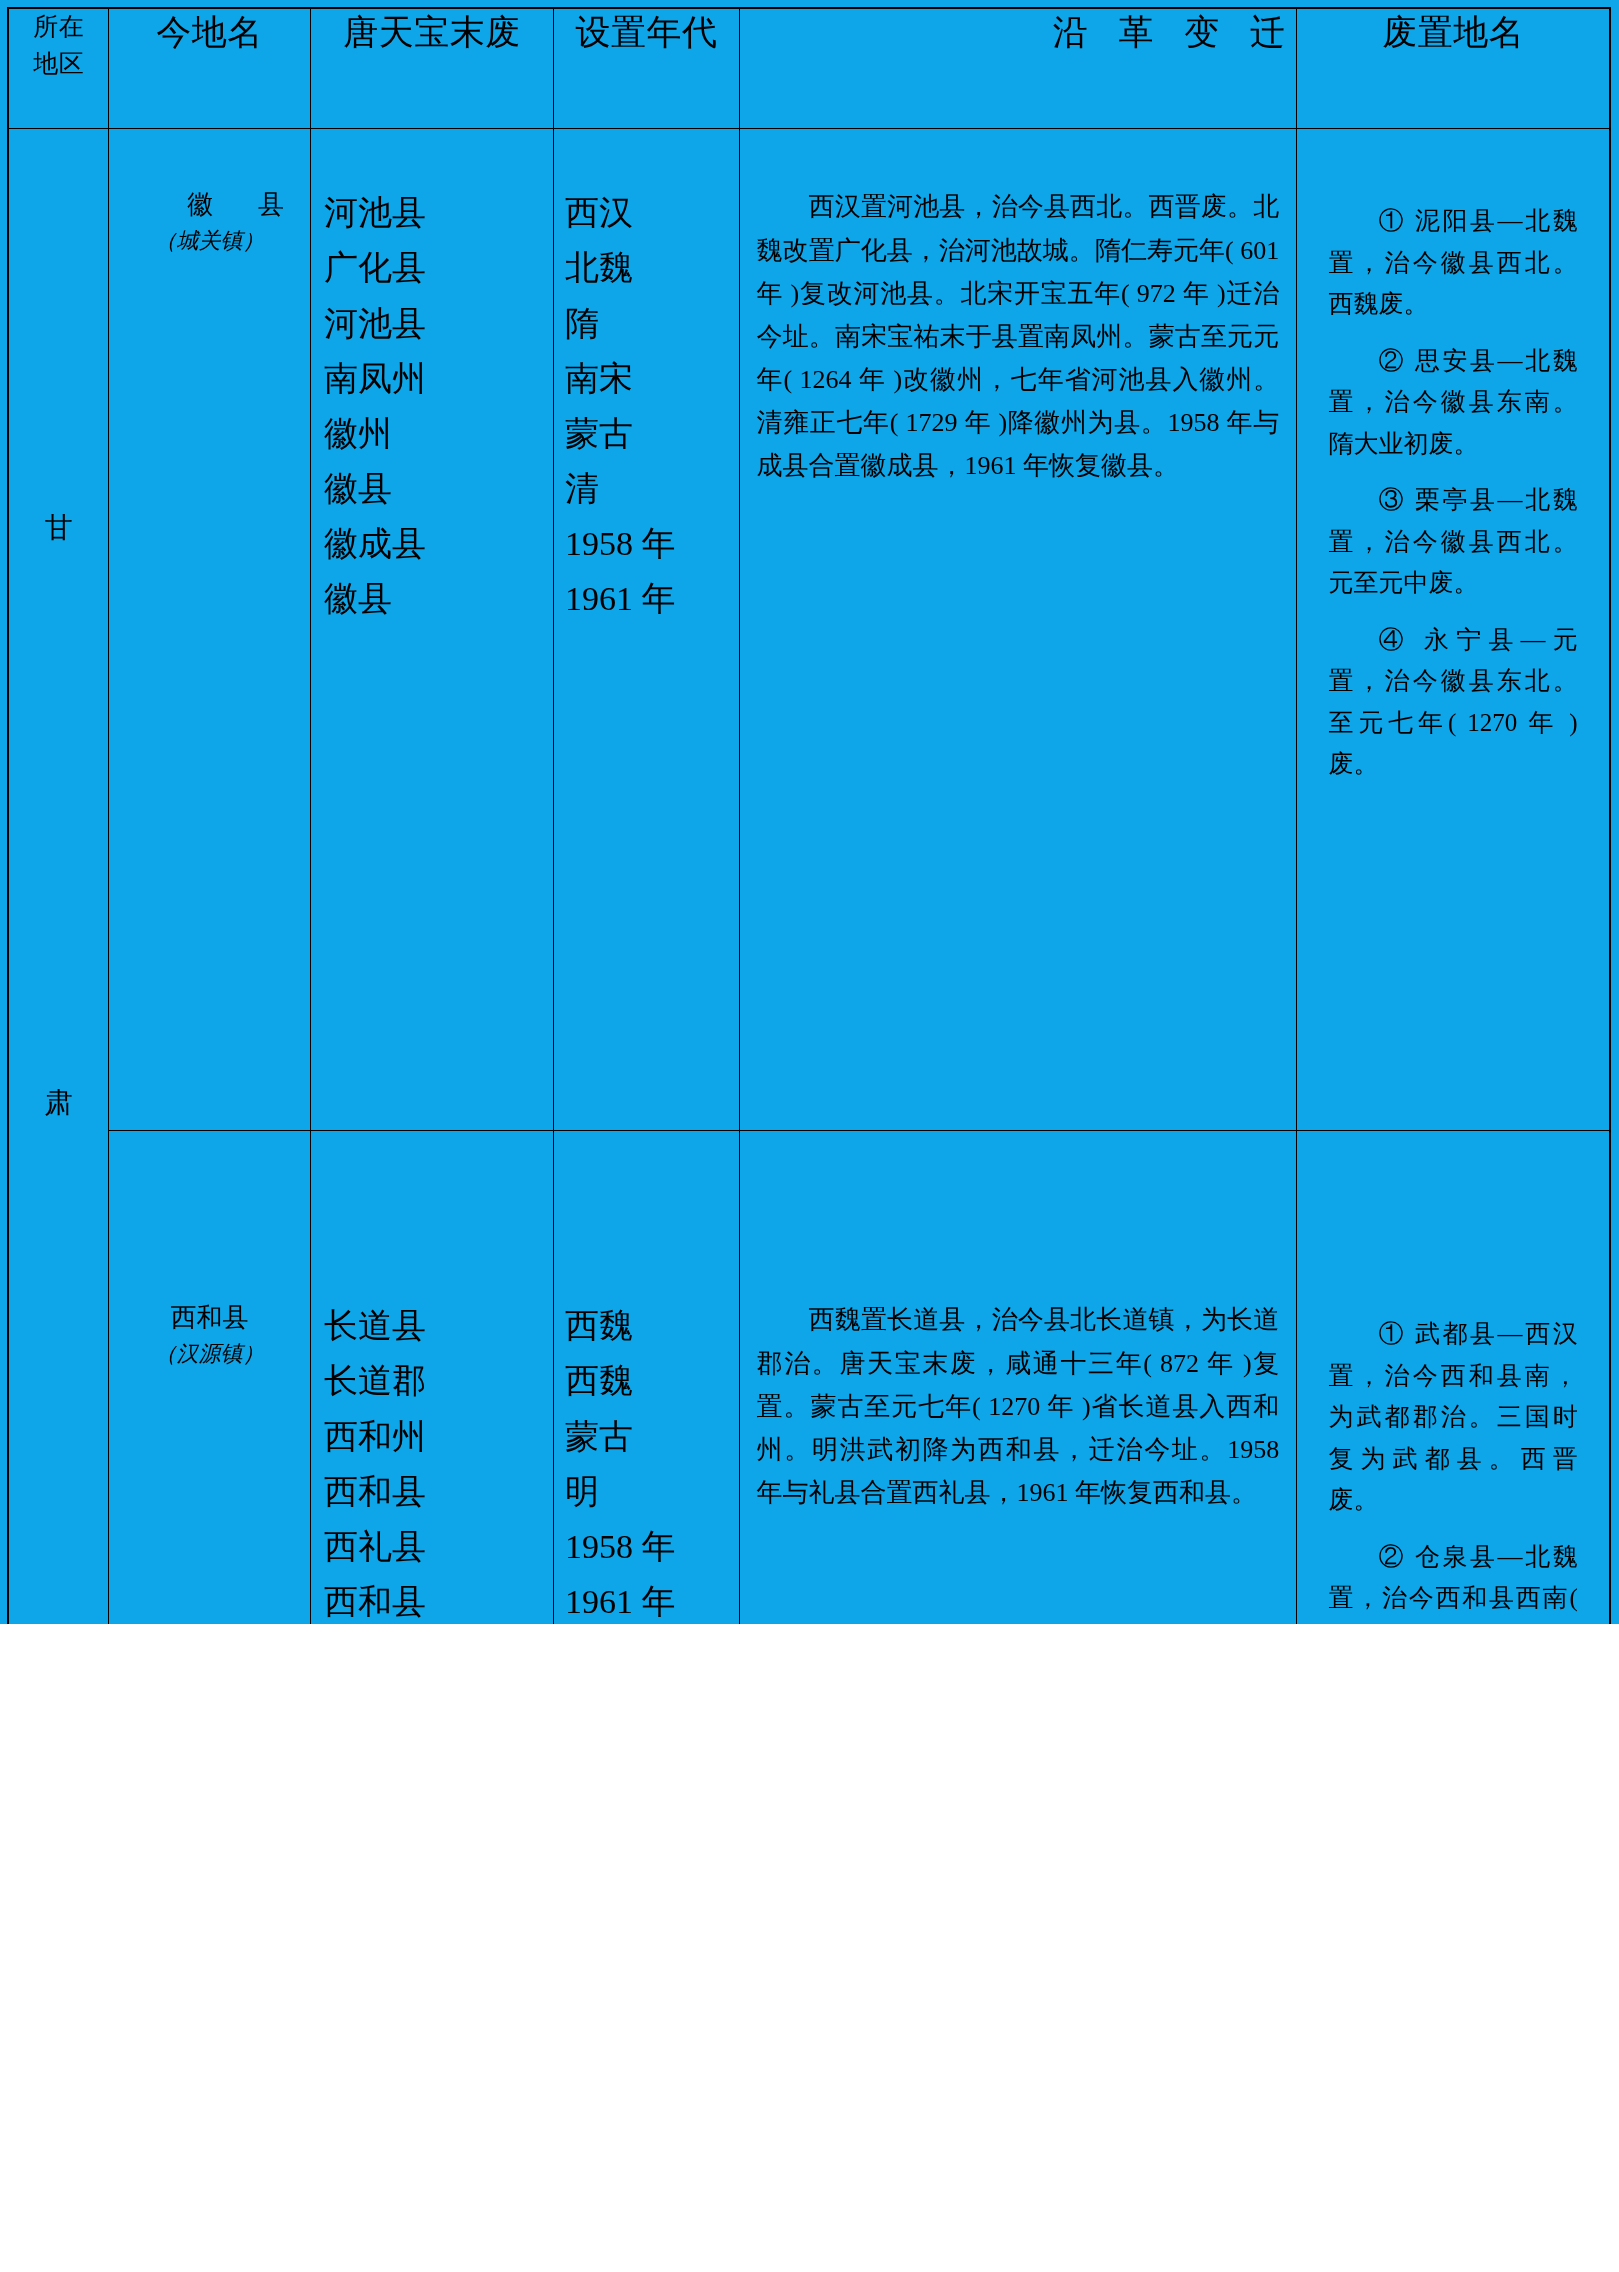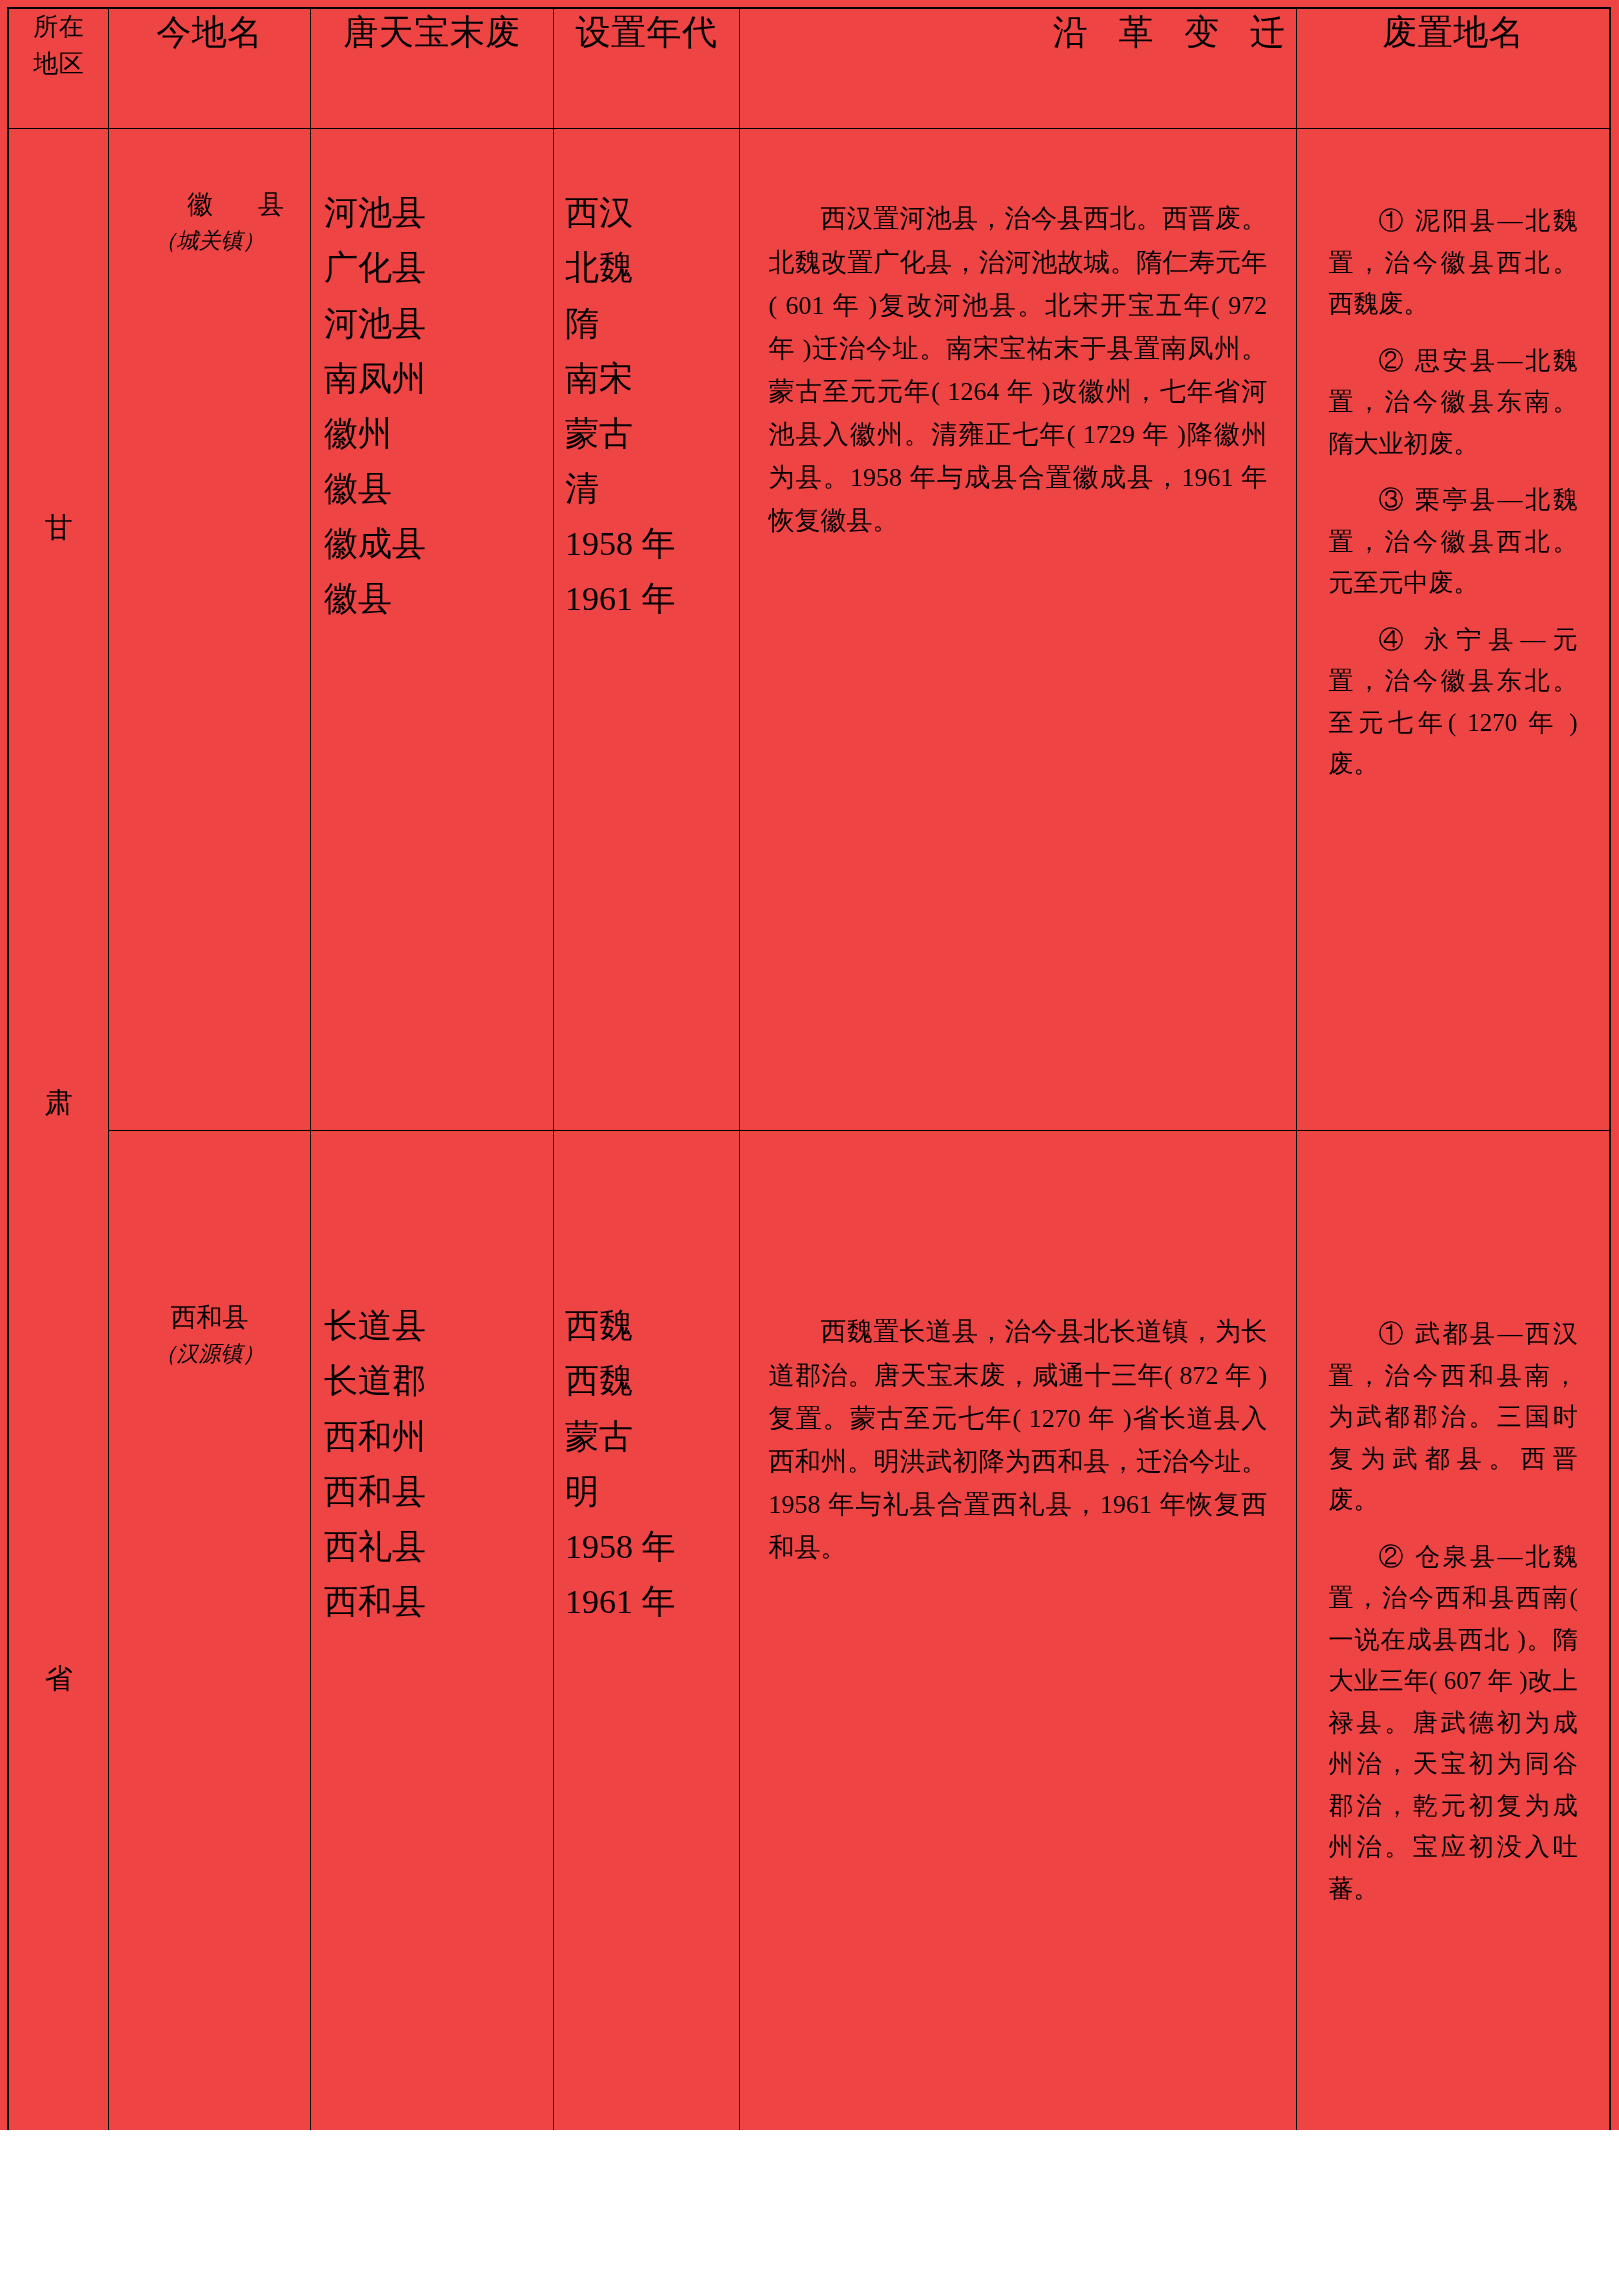--- a/index.html
+++ b/index.html
@@ -6,24 +6,24 @@
     margin: 0;
     padding: 0;
     background: #ffffff;
   }
   body {
     font-family: "Liberation Serif", "DejaVu Serif", serif;
     color: #000000;
   }
   .page {
     width: 1620px;
-    height: 2130px;
+    height: 1624px;
     box-sizing: border-box;
     padding: 7.4px 9.3px 9.3px 7.4px;
-    background: #ef4444;
+    background: #0ea5e9;
     position: relative;
   }
   table.gaz {
     border-collapse: collapse;
     table-layout: fixed;
     width: 1601px;
     border: 2.8px solid #000;
   }
   table.gaz td, table.gaz th {
     border: 1.4px solid #000;
@@ -92,21 +92,21 @@
   td.renam-cell .inner { padding-left: 13px; }
   td.year-cell .inner { padding-left: 11px; }
 
   td.hist-cell {
     font-size: 26px;
     line-height: 1.66;
     text-align: justify;
     text-justify: inter-ideograph;
   }
   td.hist-cell p {
-    margin: 12px;
+    margin: 0;
     text-indent: 2em;
   }
   td.aban-cell {
     font-size: 25px;
     line-height: 1.66;
     text-align: justify;
     text-justify: inter-ideograph;
   }
   td.aban-cell p {
     margin: 15px;

